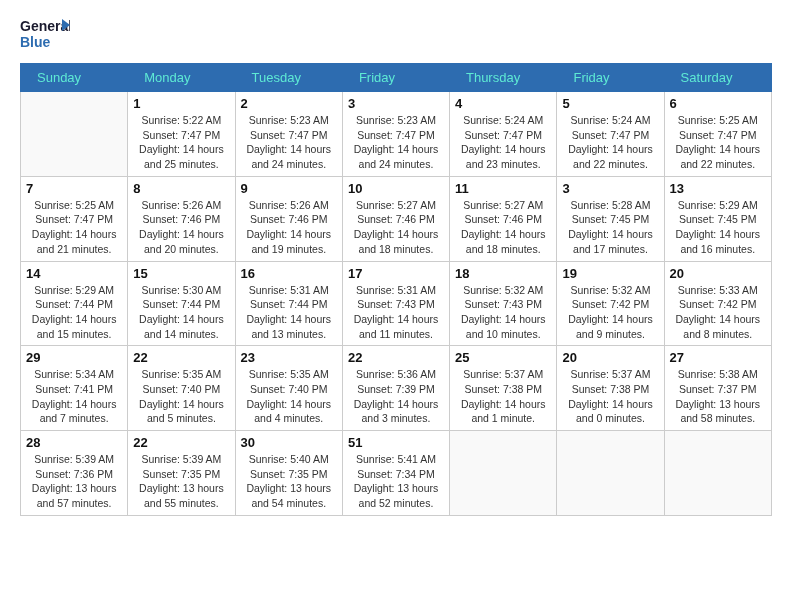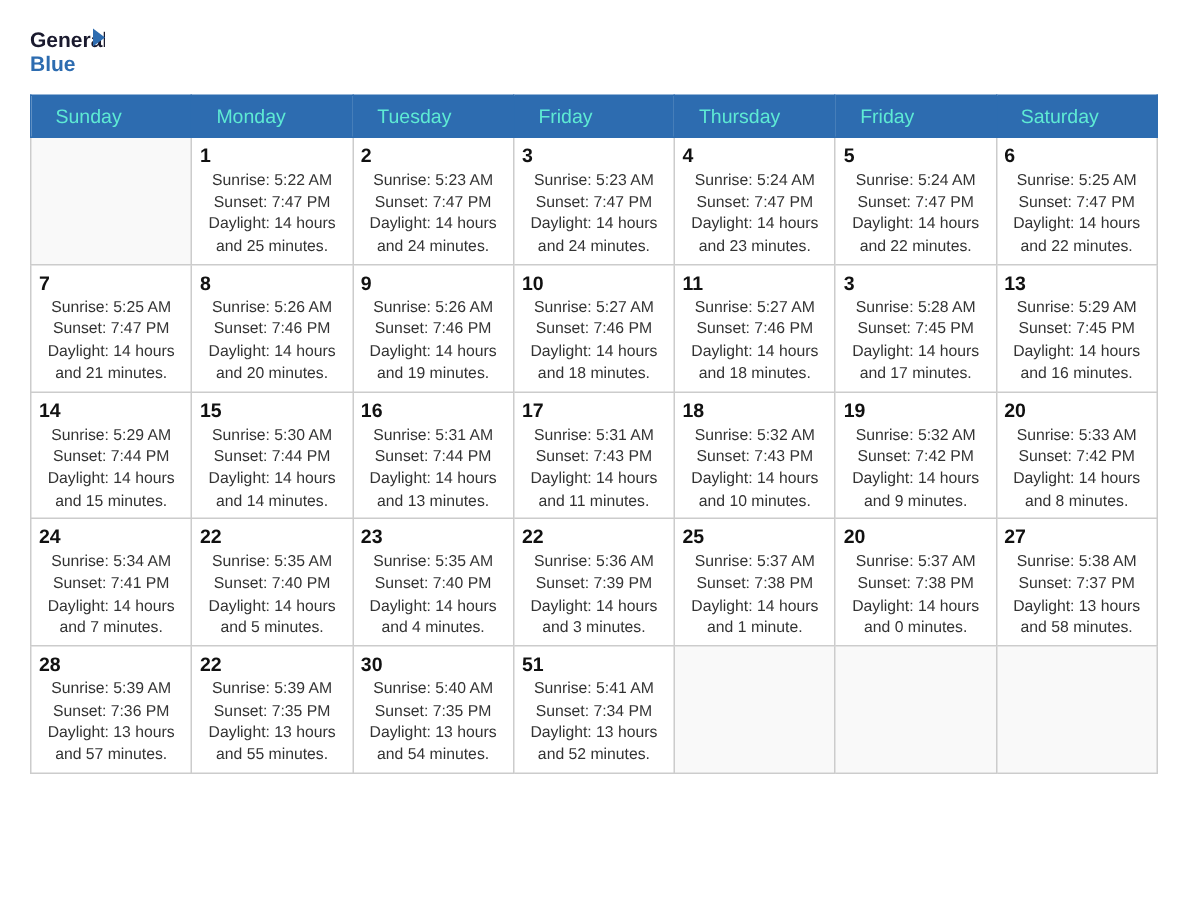--- a/index.html
+++ b/index.html
@@ -185,21 +185,21 @@
           <span class="day-number">19</span>
           <div class="day-info">Sunrise: 5:32 AM<br>Sunset: 7:42 PM<br>Daylight: 14 hours<br>and 9 minutes.</div>
         </td>
         <td>
           <span class="day-number">20</span>
           <div class="day-info">Sunrise: 5:33 AM<br>Sunset: 7:42 PM<br>Daylight: 14 hours<br>and 8 minutes.</div>
         </td>
       </tr>
       <tr>
         <td>
-          <span class="day-number">24</span>
+          <span class="day-number">29</span>
           <div class="day-info">Sunrise: 5:34 AM<br>Sunset: 7:41 PM<br>Daylight: 14 hours<br>and 7 minutes.</div>
         </td>
         <td>
           <span class="day-number">22</span>
           <div class="day-info">Sunrise: 5:35 AM<br>Sunset: 7:40 PM<br>Daylight: 14 hours<br>and 5 minutes.</div>
         </td>
         <td>
           <span class="day-number">23</span>
           <div class="day-info">Sunrise: 5:35 AM<br>Sunset: 7:40 PM<br>Daylight: 14 hours<br>and 4 minutes.</div>
         </td>

